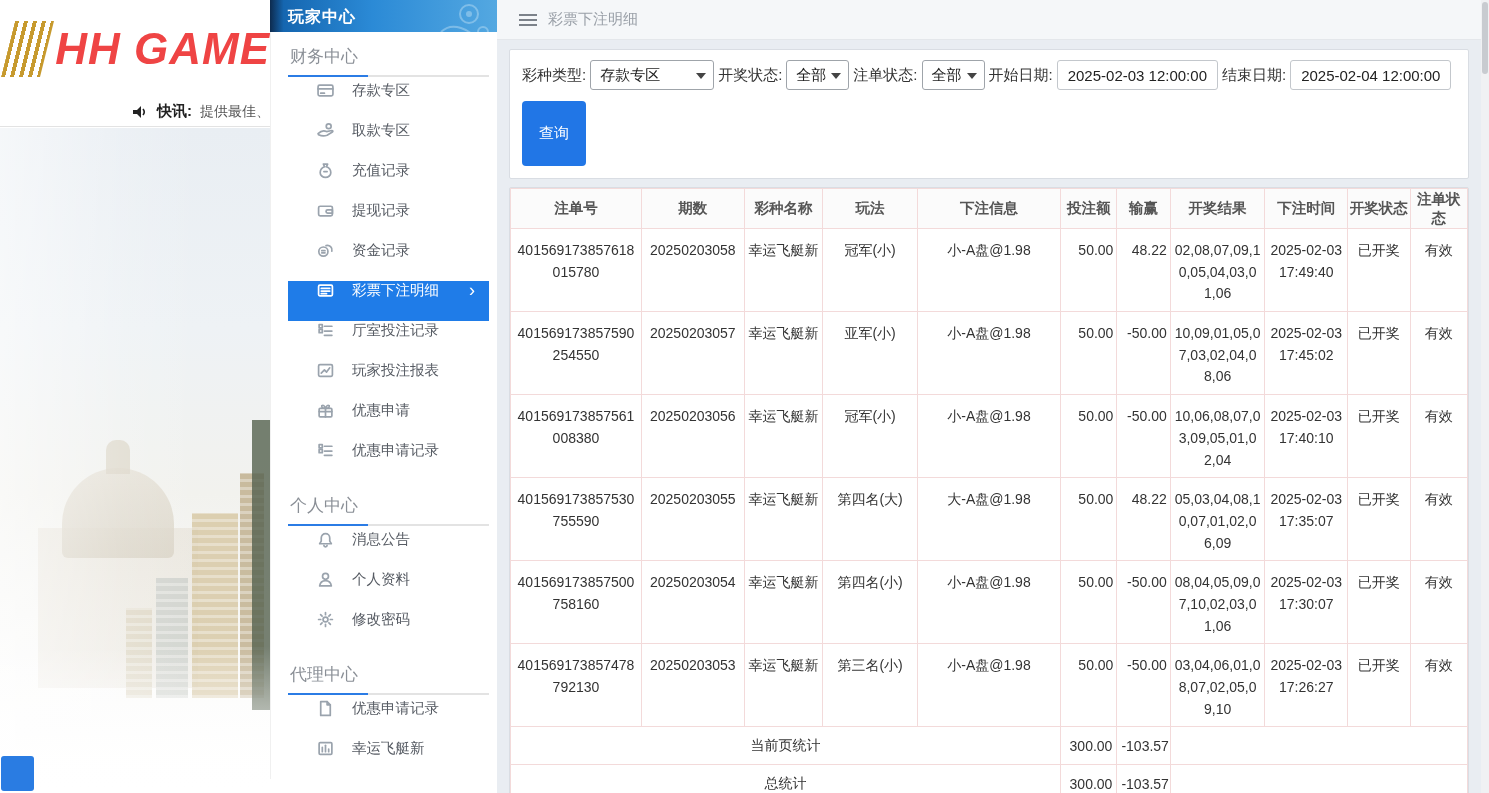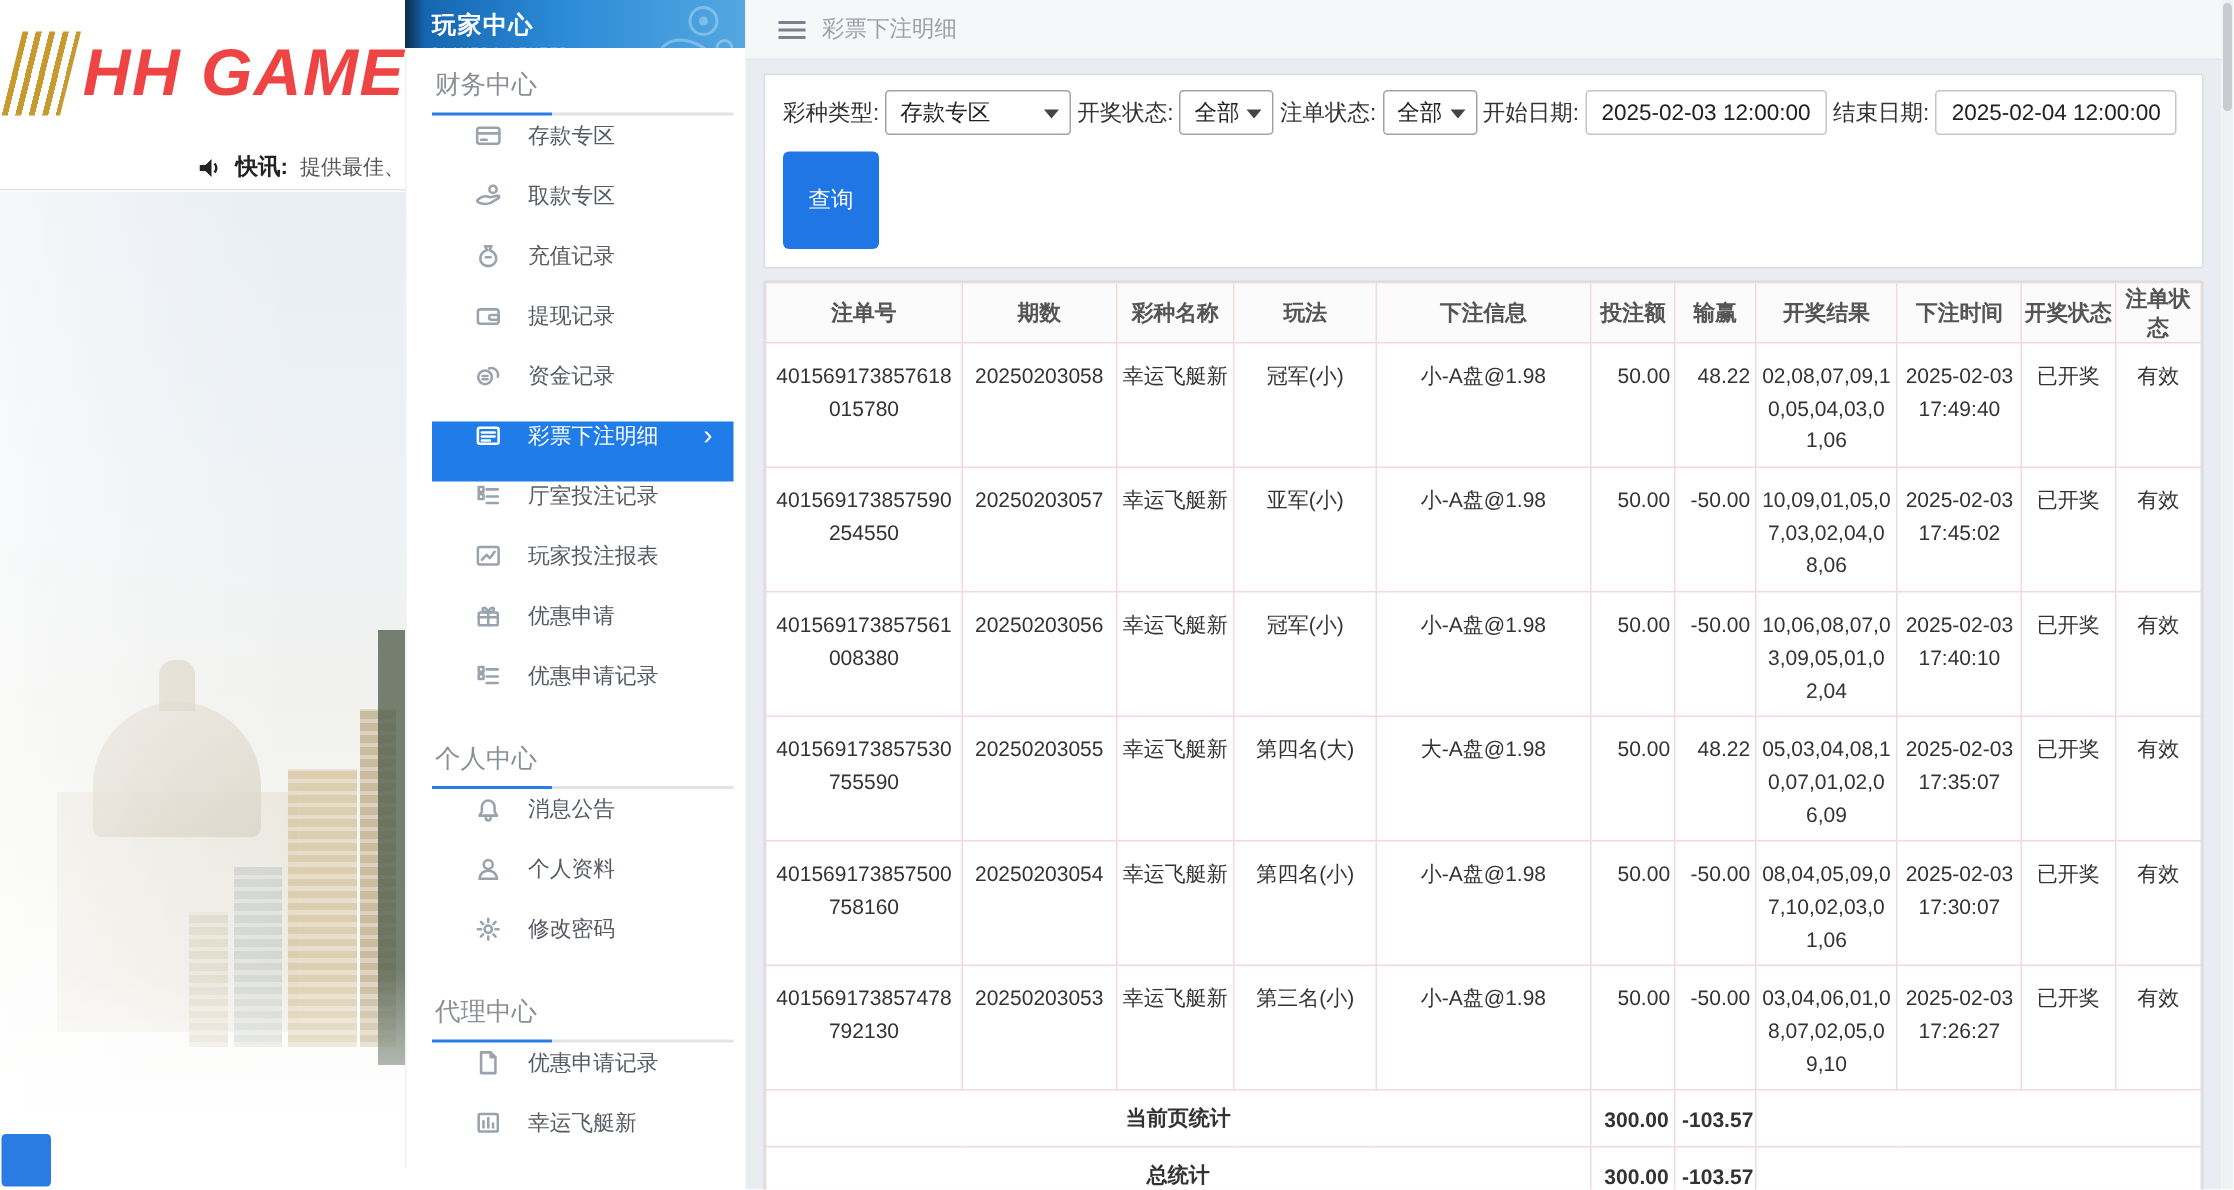--- a/index.html
+++ b/index.html
@@ -78,21 +78,21 @@
     border-radius:4px; font-size:15px; padding:23px 17px; cursor:pointer; }
 
   .table-card { margin-top:8px; overflow:hidden; }
   table { width:100%; border-collapse:collapse; table-layout:fixed; }
   th,td { border:1px solid #f3dada; text-align:center; }
   th { height:40px; background:#fbfbfb; color:#555; font-size:14.5px; font-weight:bold; padding:0 1px; overflow:hidden; }
   tr.data-row { height:76px; }
   tr.data-row td { vertical-align:top; padding:11px 3px 6px 3px; font-size:14px; color:#333; line-height:1.55; }
   td.brk { word-break:break-all; }
   td.num { text-align:right; padding-right:5px; }
-  tr.sum-row { height:38px;font-weight:bold; }
+  tr.sum-row { height:38px; }
   tr.sum-row td { vertical-align:middle; font-size:14px; color:#333; padding:4px; }
 
   .footer-card { margin-top:8px; height:50px; display:flex; align-items:center; justify-content:space-between;
     padding:0 14px; font-size:14px; color:#4a4f57; }
 
   
   .scrollbar { position:absolute; right:0; top:0; width:8px; height:793px; background:#f0f1f3; }
   .scroll-thumb { position:absolute; left:1px; top:2px; width:6px; height:72px; background:#c8cbd0; border-radius:3px; }
   .floating-btn { position:absolute; left:1px; bottom:2px; width:33px; height:35px; background:#2a7ce2; border-radius:3px; cursor:pointer; }
 </style>

